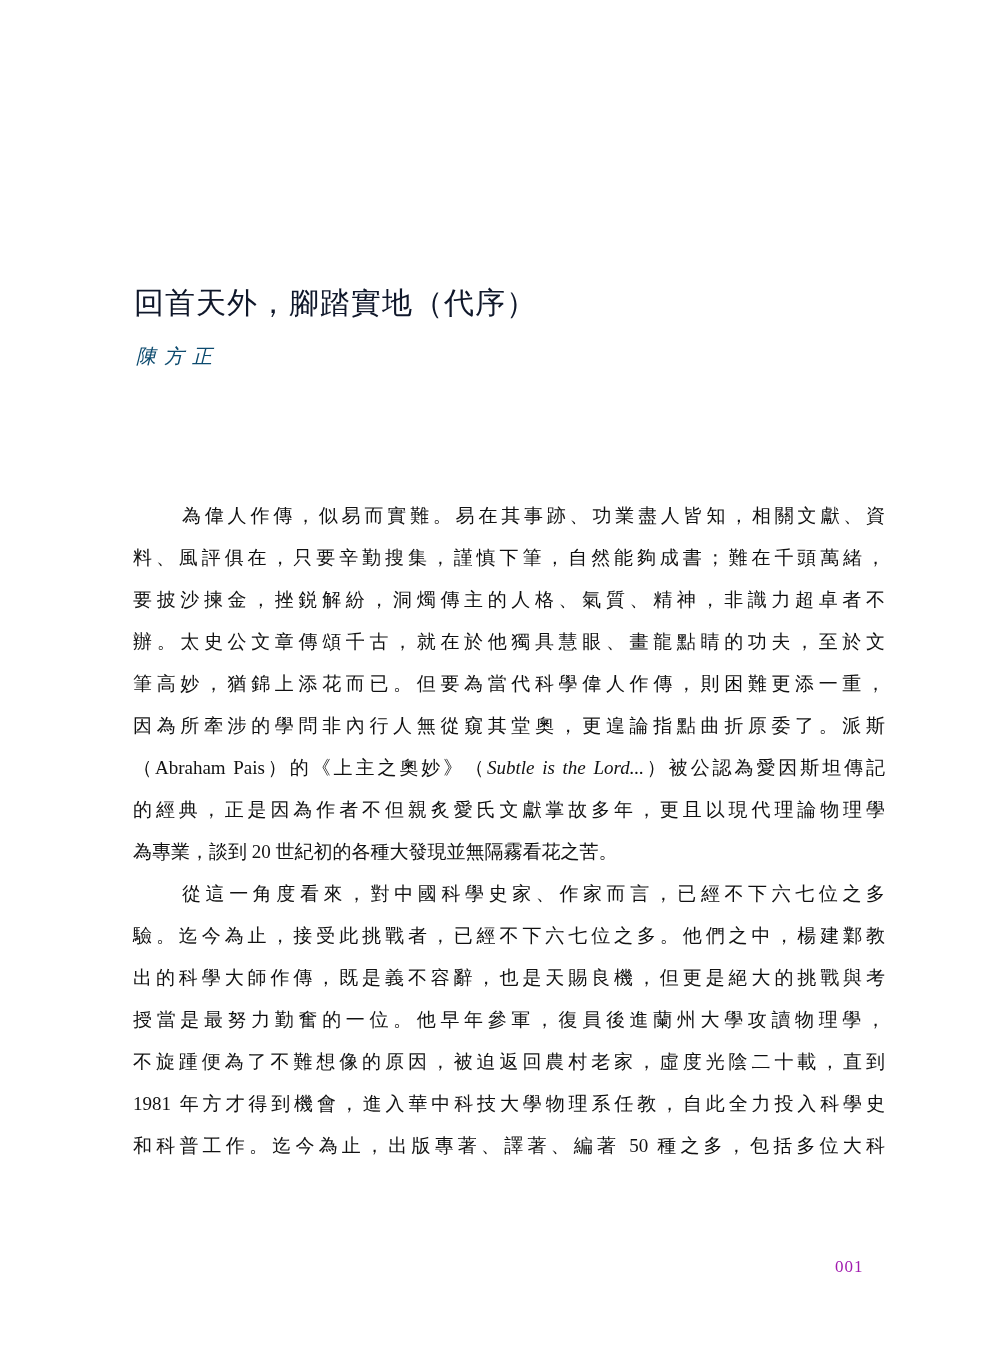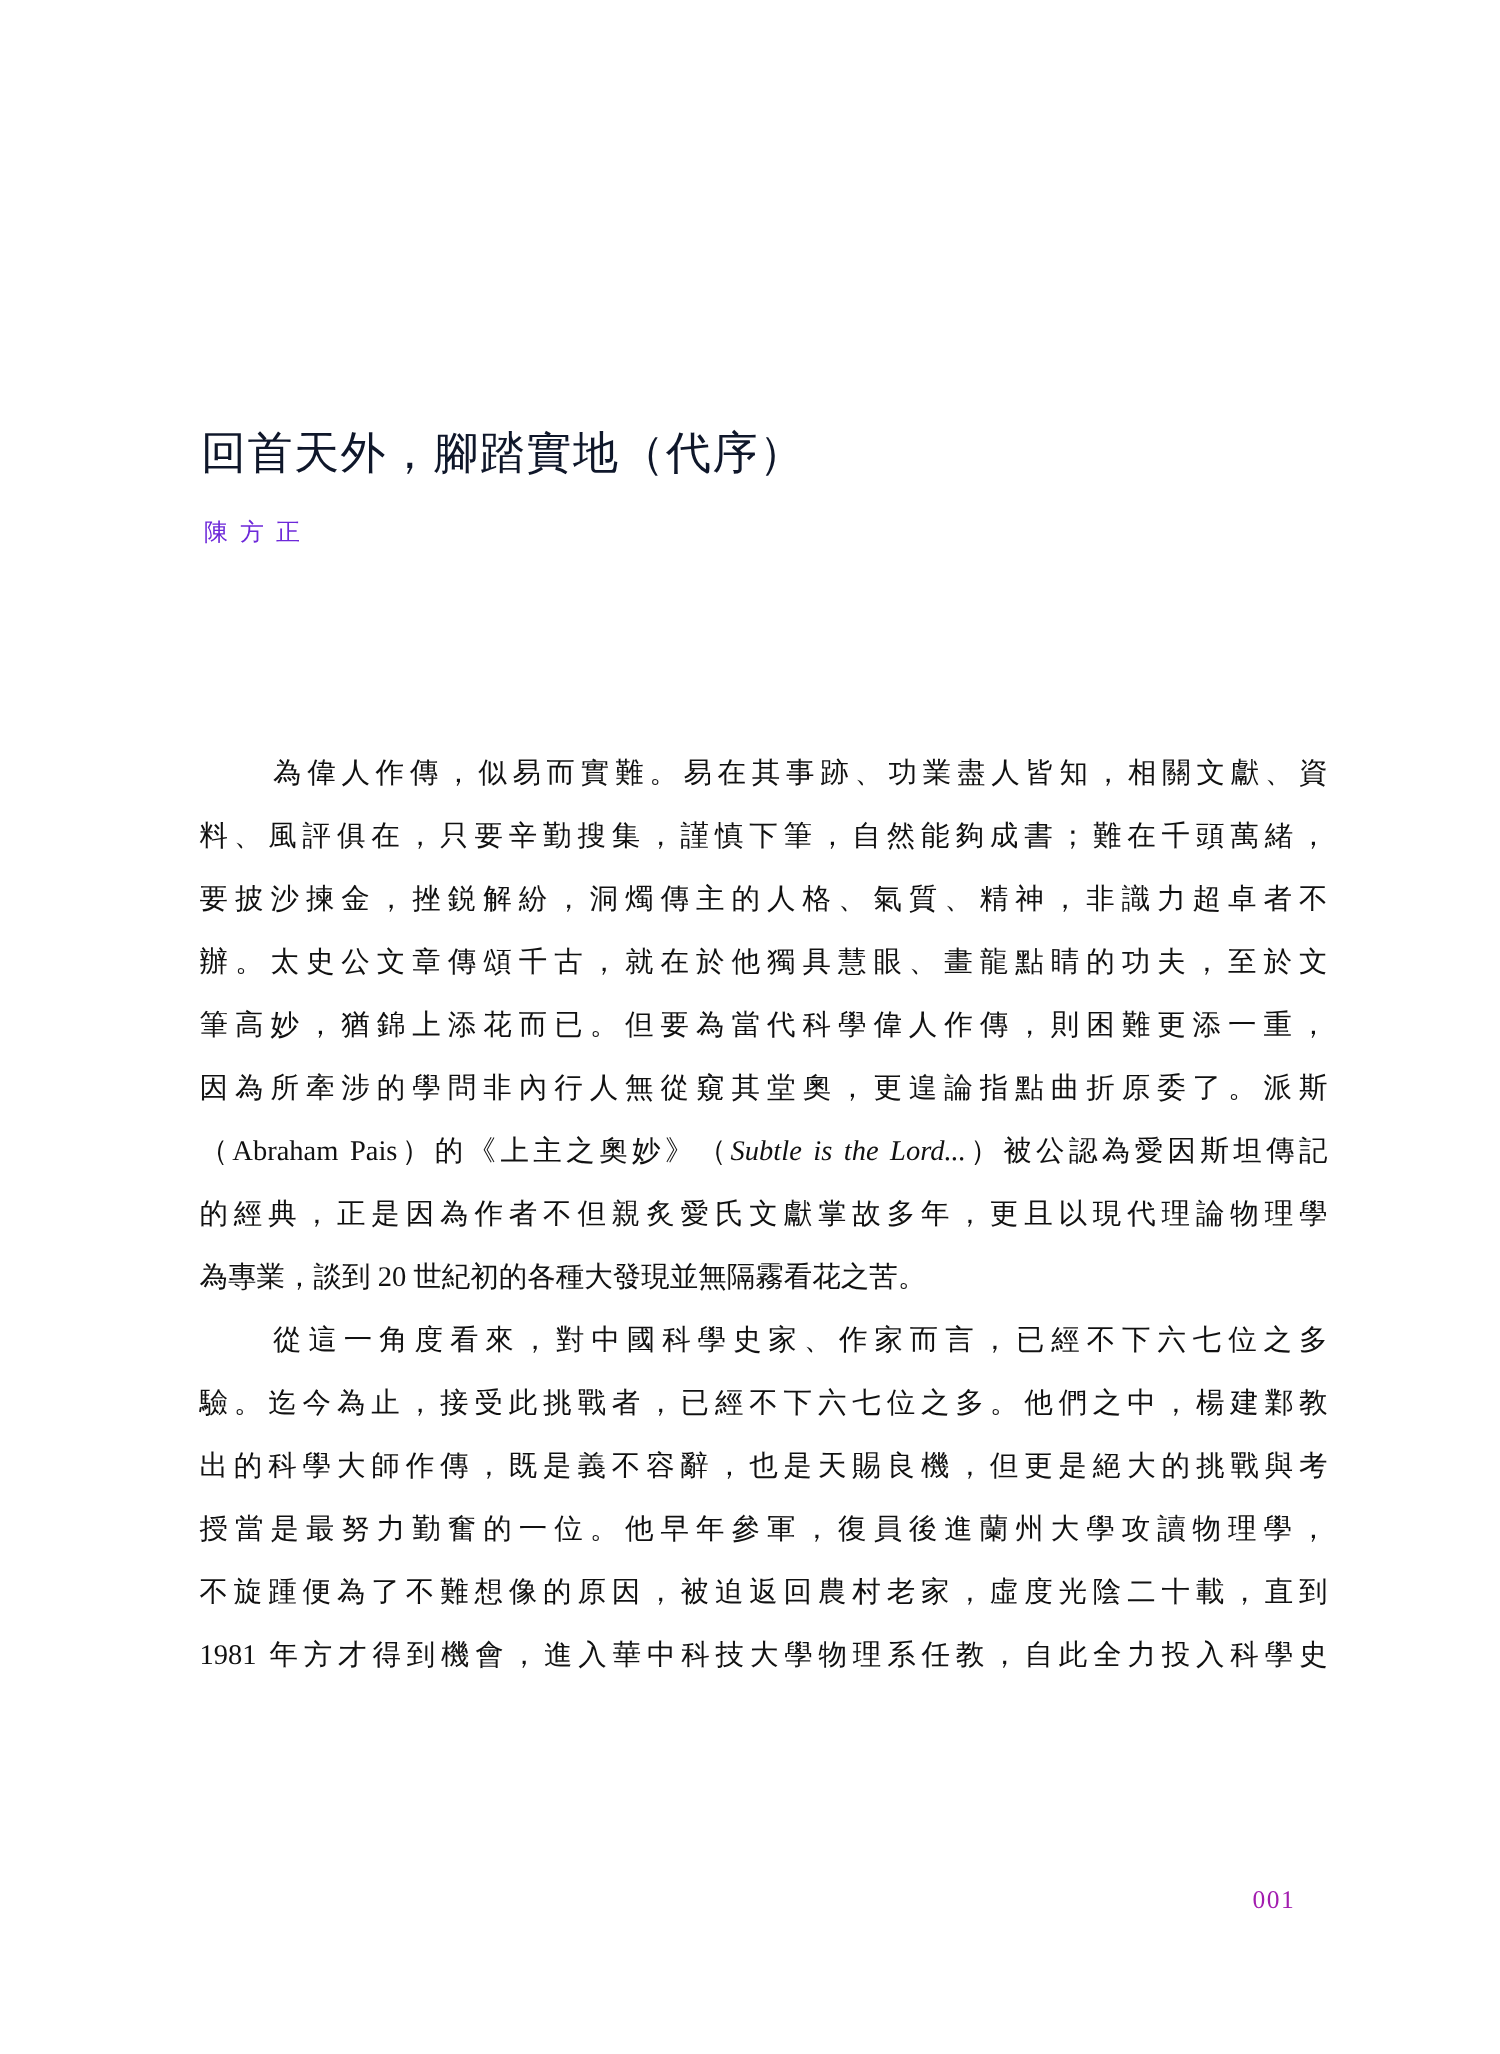--- a/index.html
+++ b/index.html
@@ -25,25 +25,26 @@
     font-weight: normal;
     line-height: 38px;
     letter-spacing: 1px;
     color: #0f172a;
     white-space: nowrap;
   }
   .author {
     position: absolute;
     left: 136px;
     top: 343px;
-    font-size: 16px;
+    font-size: 20px;
     line-height: 26px;
     letter-spacing: 8px;
-    color: #6d28d9;
+    color: #0c4a6e;
     white-space: nowrap;
+    font-style: italic;
   }
   .body-text {
     position: absolute;
     left: 133px;
     top: 495px;
     width: 752px;
     font-size: 19px;
     color: #111111;
   }
   .line {
@@ -97,19 +98,20 @@
       <div class="line loose">為專業，談到 20 世紀初的各種大發現並無隔霧看花之苦。</div>
     </div>
 
     <div class="para">
       <div class="line indent">從這一角度看來，對中國科學史家、作家而言，已經不下六七位之多</div>
       <div class="line">驗。迄今為止，接受此挑戰者，已經不下六七位之多。他們之中，楊建鄴教</div>
       <div class="line">出的科學大師作傳，既是義不容辭，也是天賜良機，但更是絕大的挑戰與考</div>
       <div class="line">授當是最努力勤奮的一位。他早年參軍，復員後進蘭州大學攻讀物理學，</div>
       <div class="line">不旋踵便為了不難想像的原因，被迫返回農村老家，虛度光陰二十載，直到</div>
       <div class="line">1981 年方才得到機會，進入華中科技大學物理系任教，自此全力投入科學史</div>
+      <div class="line">和科普工作。迄今為止，出版專著、譯著、編著 50 種之多，包括多位大科</div>
     </div>
 
   </div>
 
   <div class="folio">001</div>
 
 </div>
 
 </body></html>

